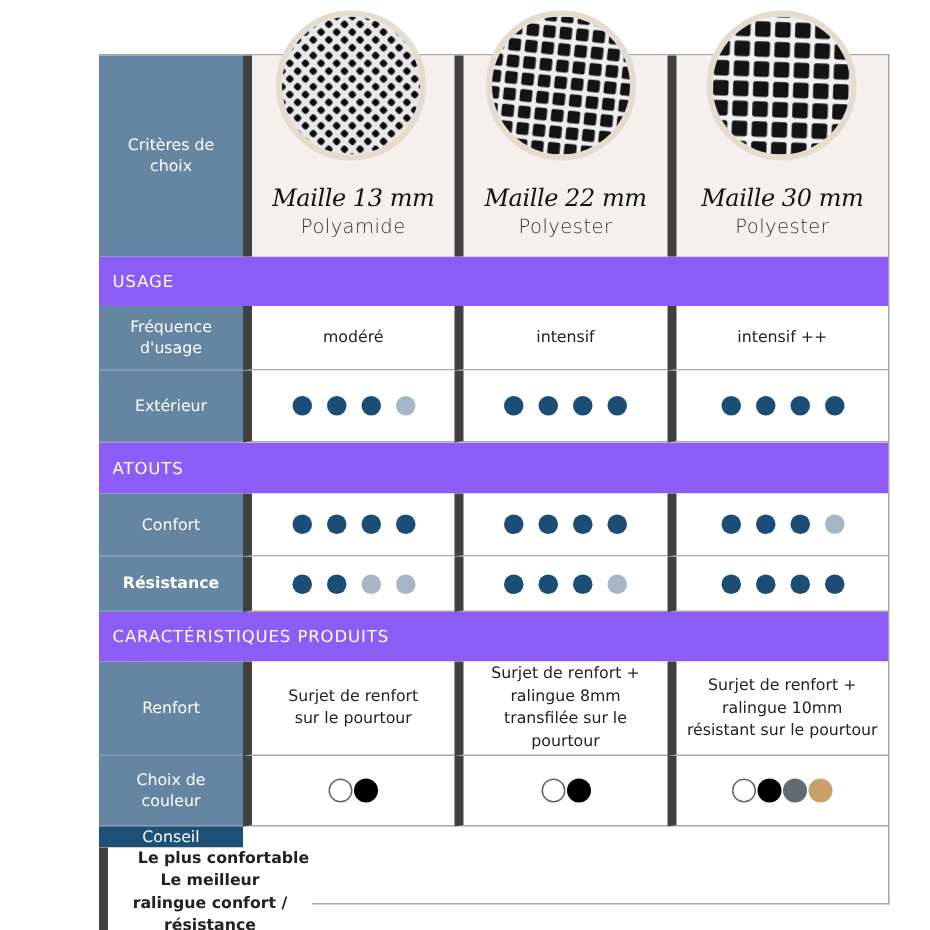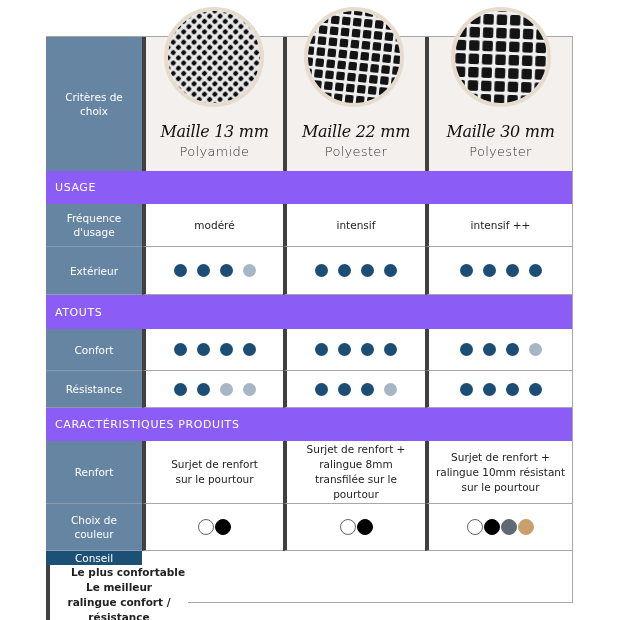--- a/index.html
+++ b/index.html
@@ -1,33 +1,33 @@
 <!DOCTYPE html>
 <html><head>
 <meta charset="utf-8">
 <style>
   html, body { margin: 0; padding: 0; }
   body {
     width: 620px; height: 620px; background: #ffffff; position: relative; overflow: hidden;
     font-family: "DejaVu Sans", "Liberation Sans", sans-serif;
   }
   .table {
-    position: absolute; left: 46px; top: 36px; width: 526px;
+    position: absolute; left: 66px; top: 36px; width: 526px;
     border-right: 1px solid #a9a6a4; border-bottom: 1px solid #a9a6a4;
   }
   .row { display: flex; position: relative; }
   .label {
     width: 96px; flex: none; background: #6585a3; color: #ffffff;
     display: flex; align-items: center; justify-content: center; text-align: center;
     font-size: 10.5px; line-height: 14px; box-sizing: border-box;
     border-bottom: 1px solid #8a9db0;
   }
   .cell {
     flex: none; box-sizing: border-box; background: #ffffff;
-    border-left: 4px solid #404040; border-bottom: 1px solid #a9a6a4;
+    border-left: 6px solid #404040; border-bottom: 1px solid #a9a6a4;
     display: flex; align-items: center; justify-content: center; text-align: center;
     font-size: 10.5px; line-height: 15px; color: #222;
   }
   .c1 { width: 141px; } .c2 { width: 142px; } .c3 { width: 147px; }
   .header-row { height: 134px; border-top: 1px solid #a9a6a4; }
   .header-row .label { border-bottom: none; }
   .header-row .cell { background: #f3f0ed; flex-direction: column; justify-content: flex-end; padding-bottom: 10px; border-bottom: none; }
   .title-serif { font-family: "DejaVu Serif", "Liberation Serif", serif; font-style: italic; font-size: 16px; color: #111; letter-spacing: -0.3px; line-height: 22px; }
   .subtitle { font-size: 13px; color: #333; font-weight: 300; line-height: 18px; letter-spacing: 0.3px; }
   .section {
@@ -163,21 +163,21 @@
     <div class="cell c3">
         <div class="dots">
           <span class="dot" style="background: rgb(28, 78, 117);"></span>
           <span class="dot" style="background: rgb(28, 78, 117);"></span>
           <span class="dot" style="background: rgb(28, 78, 117);"></span>
           <span class="dot" style="background: rgb(167, 182, 198);"></span>
         </div>
       </div>
   </div>
 
-  <div class="row" style="height:37px;">
+  <div class="row" style="height:37px;font-weight:bold;">
     <div class="label">Résistance</div>
     <div class="cell c1">
         <div class="dots">
           <span class="dot" style="background: rgb(28, 78, 117);"></span>
           <span class="dot" style="background: rgb(28, 78, 117);"></span>
           <span class="dot" style="background: rgb(167, 182, 198);"></span>
           <span class="dot" style="background: rgb(167, 182, 198);"></span>
         </div>
       </div>
     <div class="cell c2">

